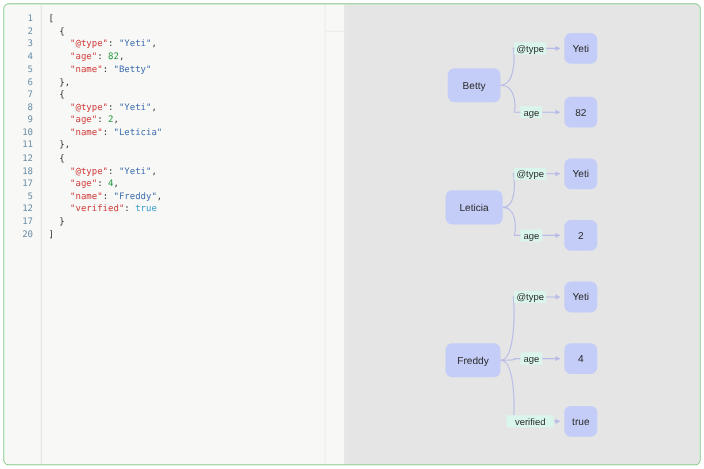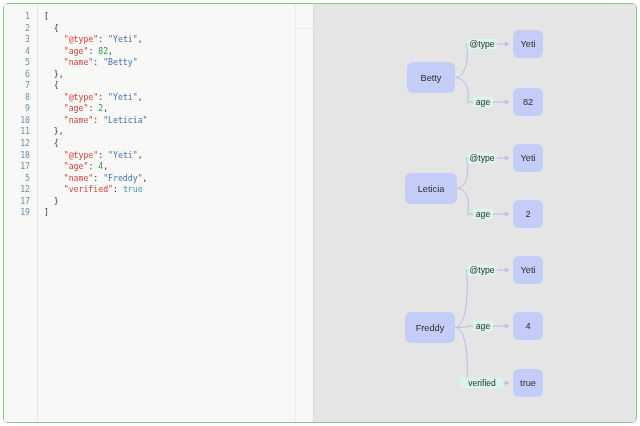--- a/index.html
+++ b/index.html
@@ -172,21 +172,21 @@
             <div class="ln">8</div>
             <div class="ln">9</div>
             <div class="ln">10</div>
             <div class="ln">11</div>
             <div class="ln">12</div>
             <div class="ln">18</div>
             <div class="ln">17</div>
             <div class="ln">5</div>
             <div class="ln">12</div>
             <div class="ln">17</div>
-            <div class="ln">19</div>
+            <div class="ln">20</div>
           </div>
       </div>
       <div id="code-area">
         <div id="code-inner">
             <div class="cm-line"><span class="tok-punct">[</span></div>
             <div class="cm-line"><span class="tok-punct">  {</span></div>
             <div class="cm-line"><span class="tok-punct">    </span><span class="tok-key">"@type"</span><span class="tok-colon">: </span><span class="tok-string">"Yeti"</span><span class="tok-punct">,</span></div>
             <div class="cm-line"><span class="tok-punct">    </span><span class="tok-key">"age"</span><span class="tok-colon">: </span><span class="tok-number">82</span><span class="tok-punct">,</span></div>
             <div class="cm-line"><span class="tok-punct">    </span><span class="tok-key">"name"</span><span class="tok-colon">: </span><span class="tok-string">"Betty"</span></div>
             <div class="cm-line"><span class="tok-punct">  },</span></div>

